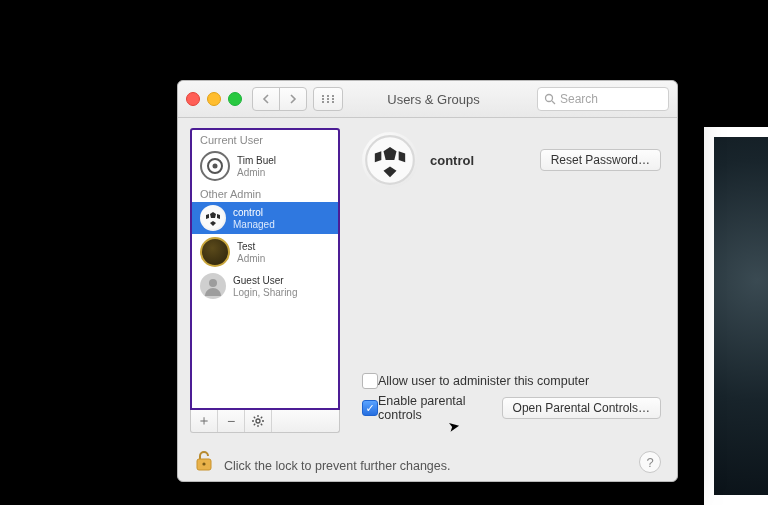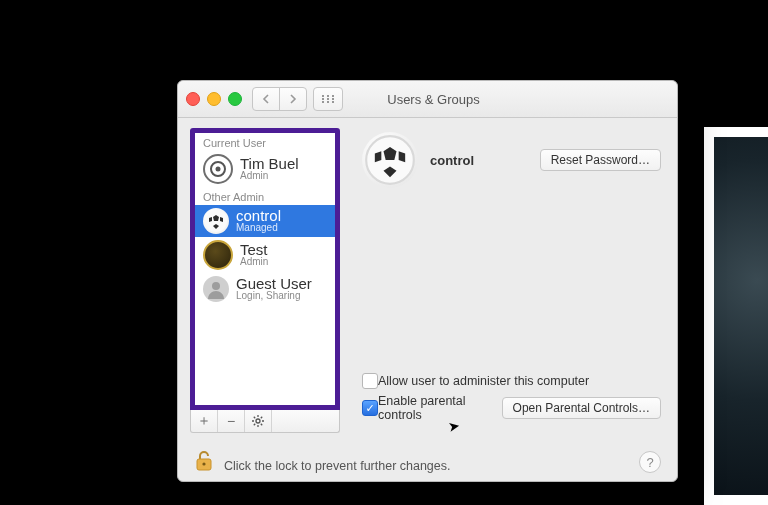--- a/index.html
+++ b/index.html
@@ -13,26 +13,26 @@
   .navseg{display:flex;margin-right:6px}
   .segbtn{width:26px;height:22px;background:linear-gradient(#fdfdfd,#f1f1f1);border:1px solid #c6c6c6;display:flex;align-items:center;justify-content:center;color:#9a9a9a}
   .segbtn:first-child{border-radius:4px 0 0 4px}
   .segbtn:last-child{border-radius:0 4px 4px 0;margin-left:-1px}
   .gridbtn{width:28px;height:22px;border:1px solid #c6c6c6;border-radius:4px;background:linear-gradient(#fdfdfd,#f1f1f1);display:flex;align-items:center;justify-content:center;color:#777}
   .wintitle{position:absolute;left:12px;right:0;text-align:center;font-size:13px;color:#555;pointer-events:none}
   .search{margin-left:auto;width:118px;height:22px;border:1px solid #cfcfcf;border-radius:4px;background:#fff;display:flex;align-items:center;padding:0 6px;gap:4px;color:#a6a6a6;font-size:12px}
   .body{flex:1;display:flex;flex-direction:column;padding:10px 12px 8px 12px}
   .top{flex:1;display:flex;gap:12px}
   .sidebar{width:150px;display:flex;flex-direction:column}
-  .userlist{flex:1;background:#fff;border:5px solid #4c1d95;border-radius:3px 3px 0 0;overflow:hidden;display:flex;flex-direction:column}
+  .userlist{flex:1;background:#fff;border:2px solid #4c1d95;border-radius:3px 3px 0 0;overflow:hidden;display:flex;flex-direction:column}
   .sect{font-size:11px;color:#8a8a8a;padding:4px 6px 2px 8px}
   .urow{display:flex;align-items:center;gap:7px;padding:3px 6px 3px 8px}
   .urow.sel{background:#2f78e0;color:#fff}
   .urow.sel .usub{color:#dce9fc}
-  .uname{font-size:15px;line-height:13px}
+  .uname{font-size:10px;line-height:13px}
   .usub{font-size:10px;color:#8a8a8a;line-height:11px}
   .av{width:26px;height:26px;border-radius:50%;flex:0 0 26px;display:flex;align-items:center;justify-content:center;overflow:hidden}
   .av.soccer{background:radial-gradient(circle at 35% 30%,#fff,#eee)}
   .av.badge{background:radial-gradient(circle at 40% 35%,#5b4a1a,#2b220b);border:2px solid #c9a63c}
   .av.silh{background:#cfcfcf}
   .av.ring{background:#fff;border:2px solid #6e6e6e}
   .loginopt{border:1px solid #c7c7c7;border-top:0;background:#fff;height:28px;display:flex;align-items:center;gap:6px;padding:0 6px}
   .listtool{border:1px solid #c7c7c7;border-top:0;background:linear-gradient(#fbfbfb,#efefef);height:22px;display:flex;align-items:center;border-radius:0 0 3px 3px}
   .tbtn{width:26px;height:22px;border-right:1px solid #d4d4d4;display:flex;align-items:center;justify-content:center;color:#6d6d6d;font-size:14px}
   .detail{flex:1;display:flex;flex-direction:column;padding:4px 4px 0 10px}
@@ -88,20 +88,27 @@
             <circle cx="2" cy="5" r="1"></circle>
             <circle cx="7" cy="5" r="1"></circle>
             <circle cx="12" cy="5" r="1"></circle>
             <circle cx="2" cy="8" r="1"></circle>
             <circle cx="7" cy="8" r="1"></circle>
             <circle cx="12" cy="8" r="1"></circle>
           </g>
         </svg>
     </div>
     <div class="wintitle">Users &amp; Groups</div>
+    <div class="search">
+      <svg width="12" height="12" viewBox="0 0 12 12">
+          <circle cx="5" cy="5" r="3.5" fill="none" stroke="currentColor" stroke-width="1.3"></circle>
+          <line x1="8" y1="8" x2="11" y2="11" stroke="currentColor" stroke-width="1.3"></line>
+        </svg>
+      <span>Search</span>
+    </div>
   </div>
 
   <div class="body">
     <div class="top">
       <div class="sidebar">
         <div class="userlist">
           <div class="sect">Current User</div>
           <div class="urow">
             <div class="av ring">
               <svg width="20" height="20" viewBox="0 0 20 20">

